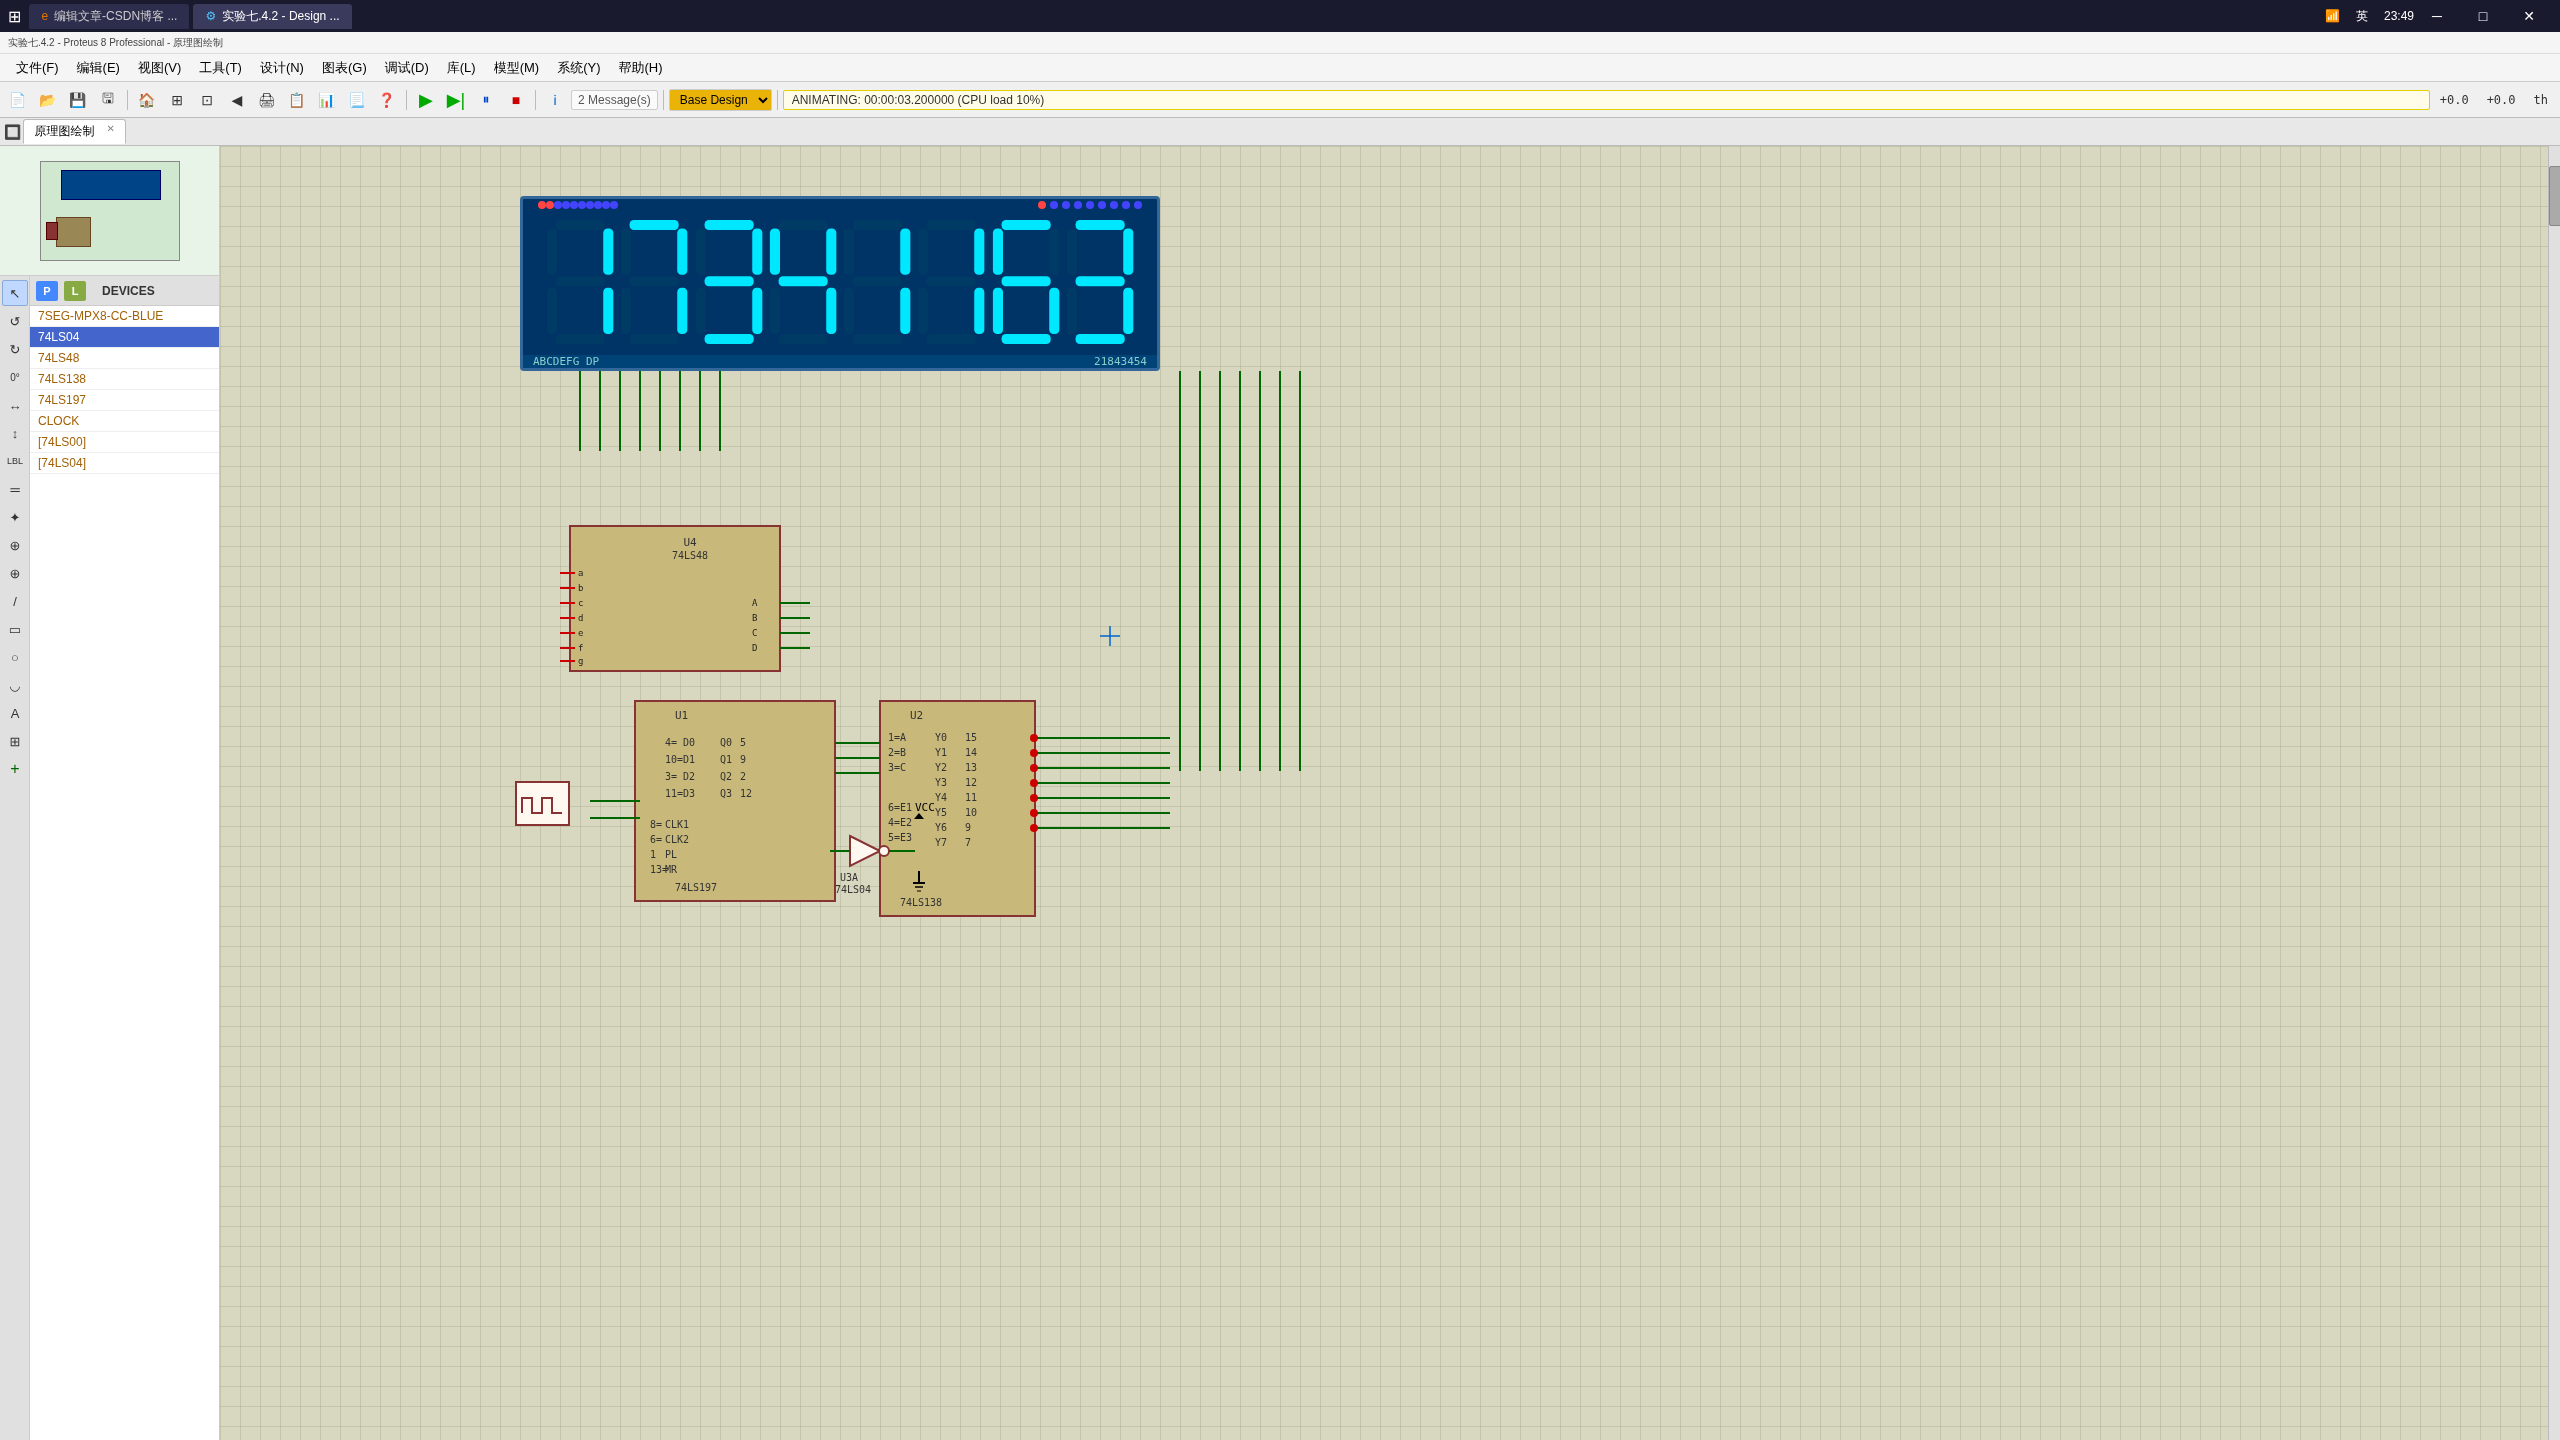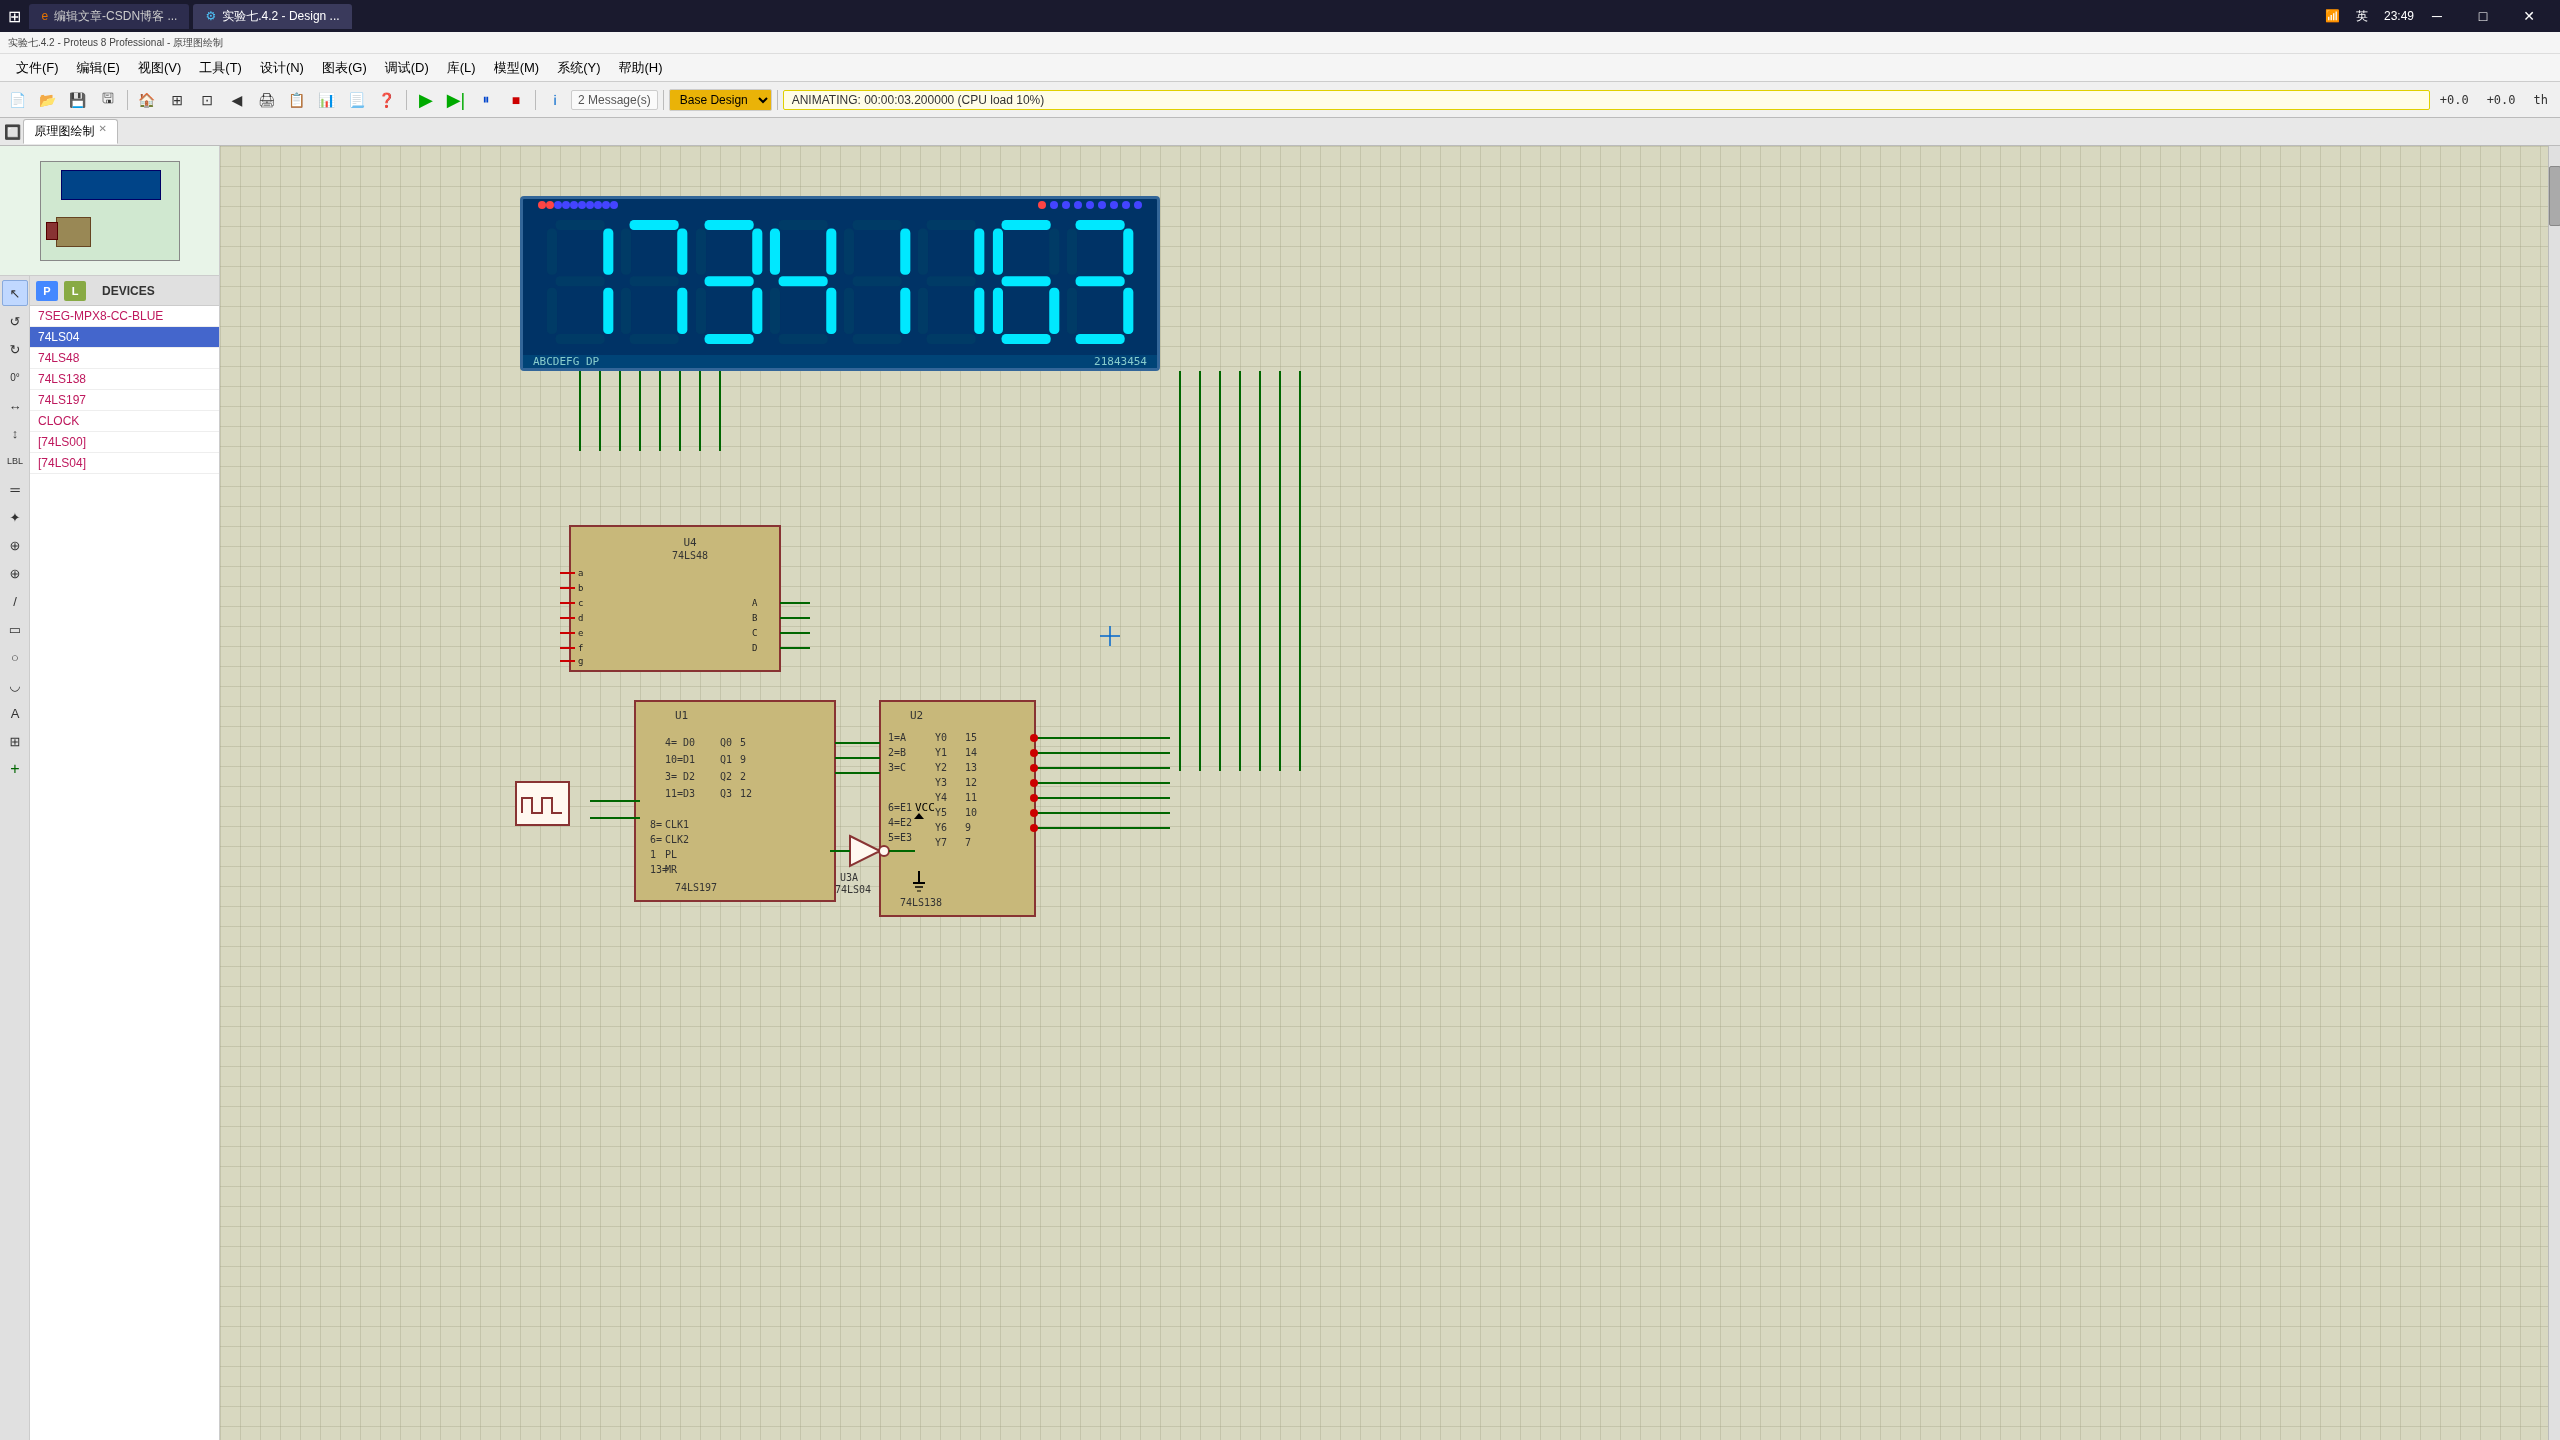--- a/index.html
+++ b/index.html
@@ -149,21 +149,21 @@
       align-items: center;
       height: 28px;
       background: #e8e8e8;
       border-bottom: 1px solid #bbb;
       padding: 0 4px;
       gap: 2px;
     }
     .doc-tab {
       display: flex;
       align-items: flex-start;
-      gap: 4px;
+      gap: 12px;
       padding: 3px 10px;
       background: #d0d0d0;
       border: 1px solid #bbb;
       border-radius: 3px 3px 0 0;
       cursor: pointer;
       font-size: 12px;
     }
     .doc-tab.active {
       background: #fff;
       border-bottom-color: #fff;
@@ -304,21 +304,21 @@
       margin-left: 10px;
     }
     .devices-list {
       flex: 1;
       overflow-y: auto;
       background: #fff;
     }
     .device-item {
       padding: 3px 8px;
       font-size: 12px;
-      color: #be185d;
+      color: #a16207;
       cursor: pointer;
       border-bottom: 1px solid #eee;
     }
     .device-item.selected { background: #4466cc; color: #fff; }
 
     
     #schematic-area {
       flex: 1;
       background: #d8d8c0;
       position: relative;

